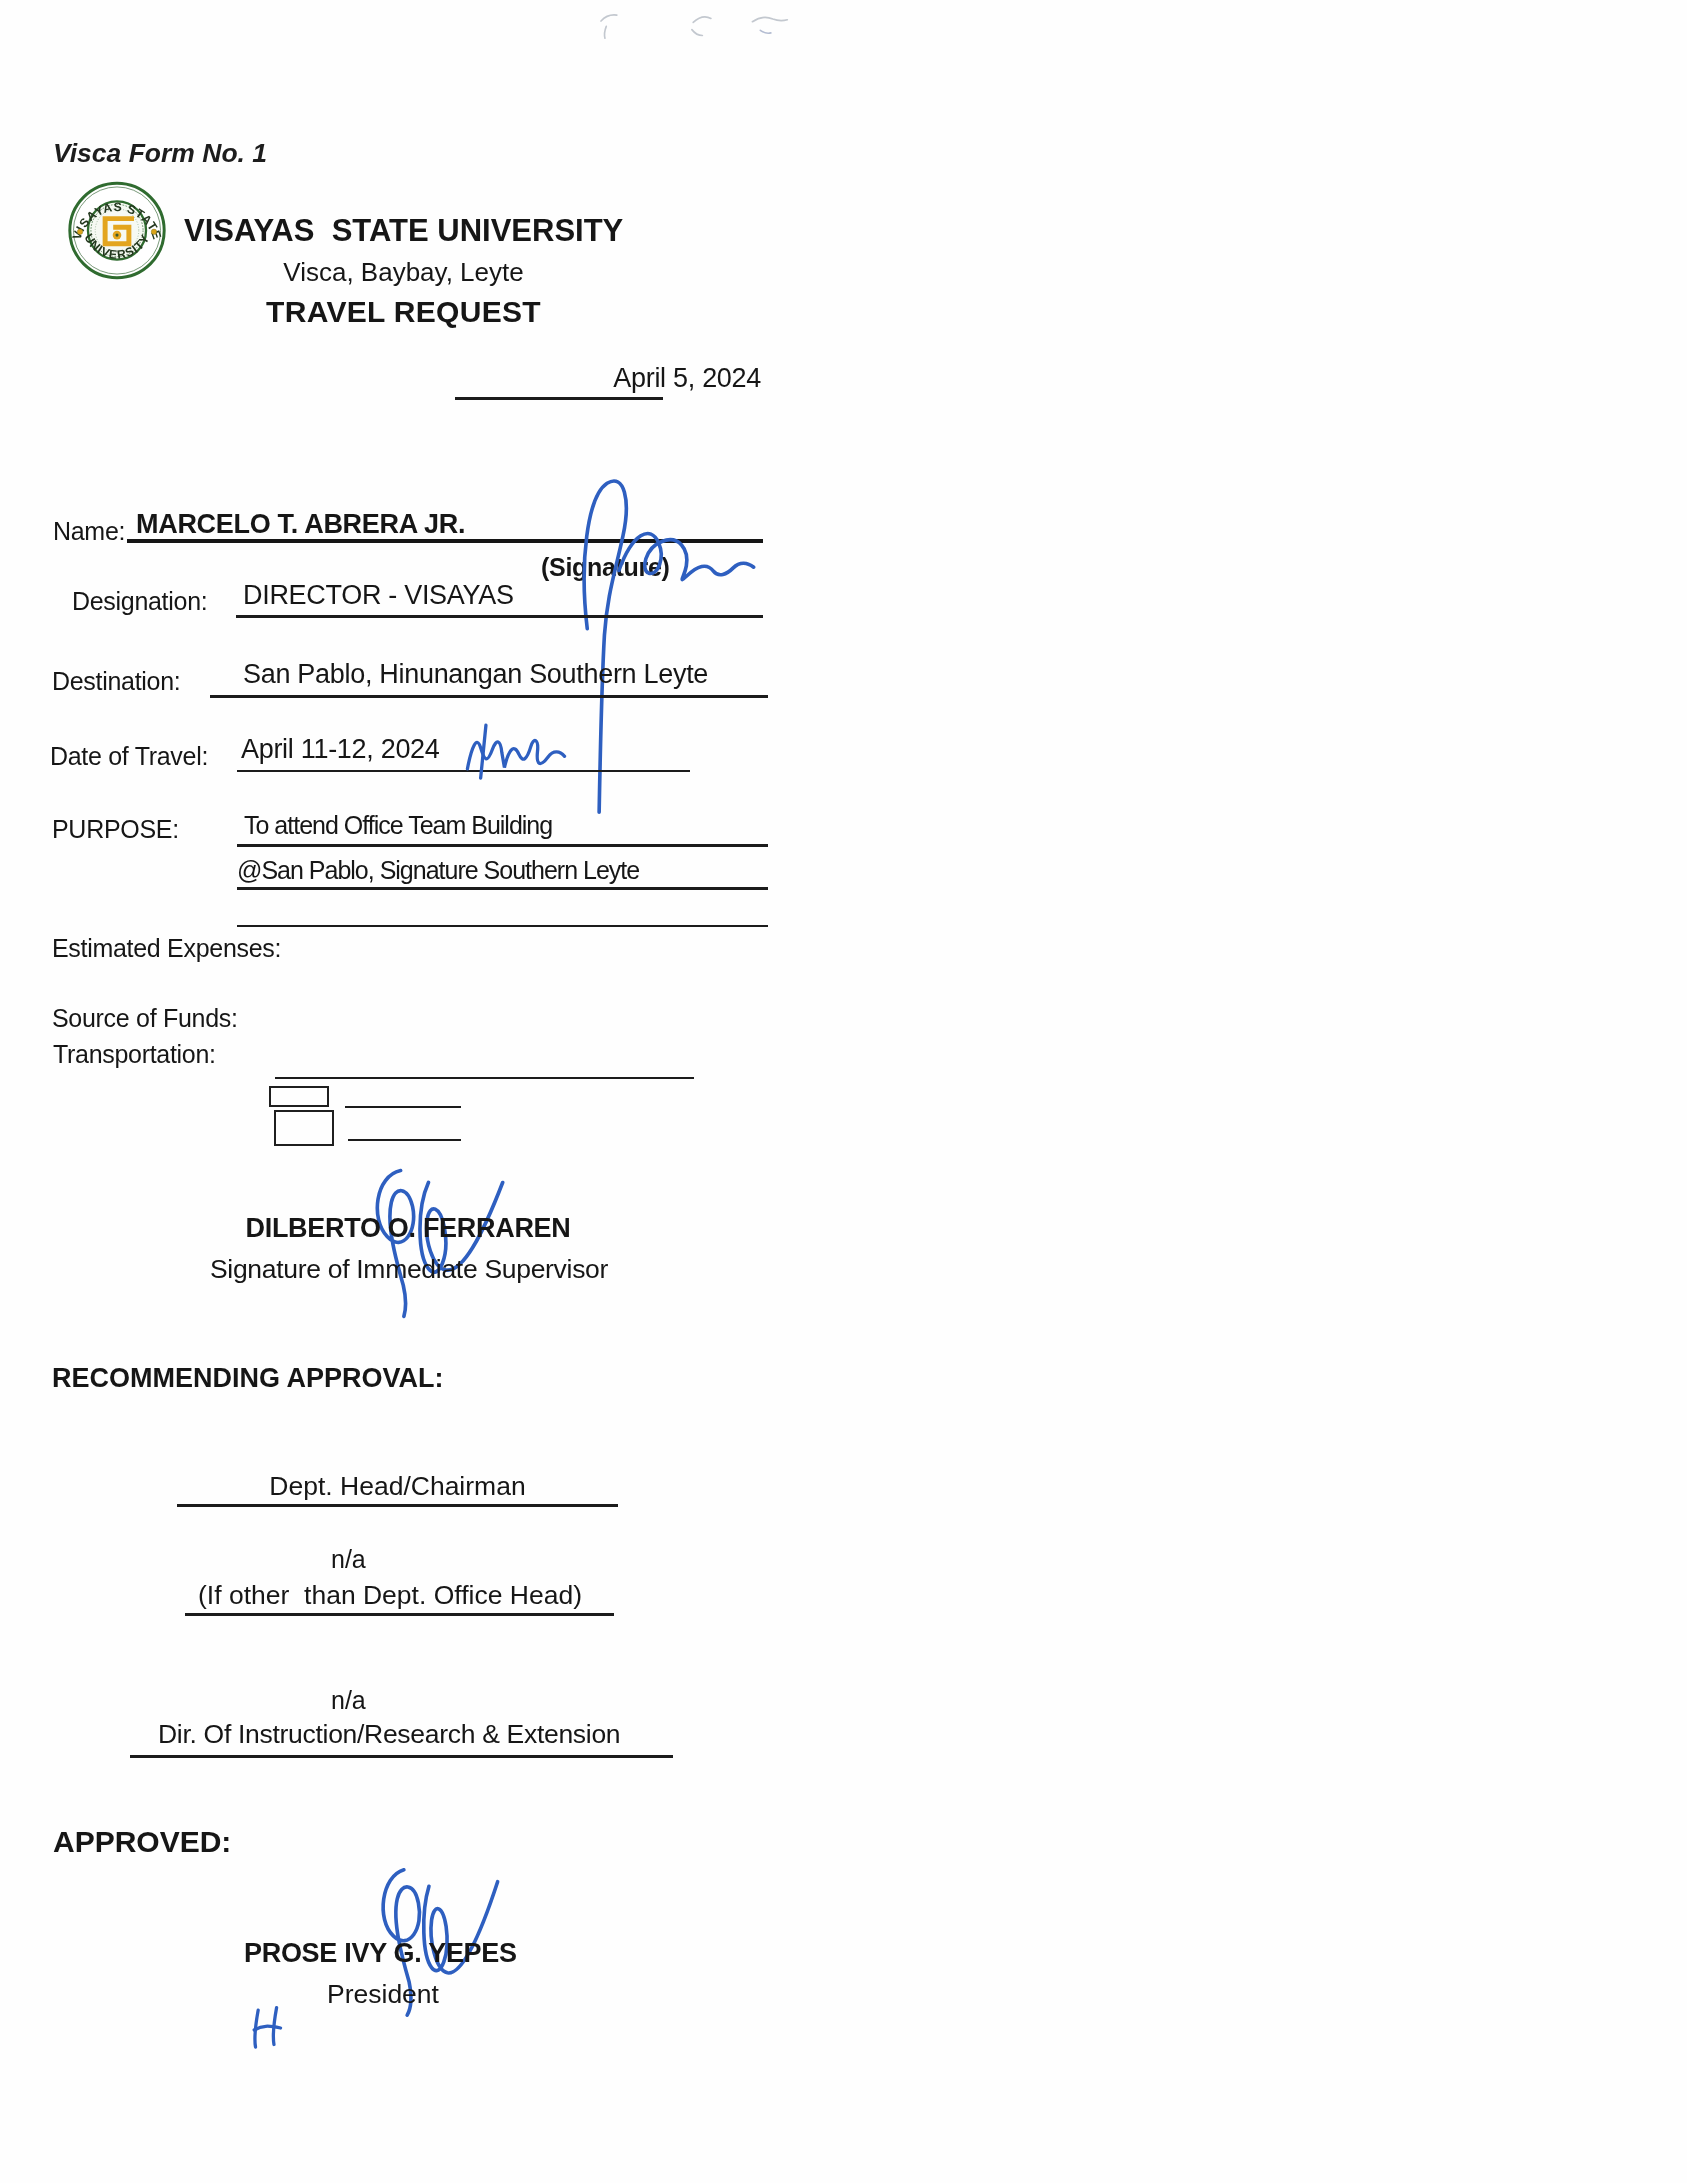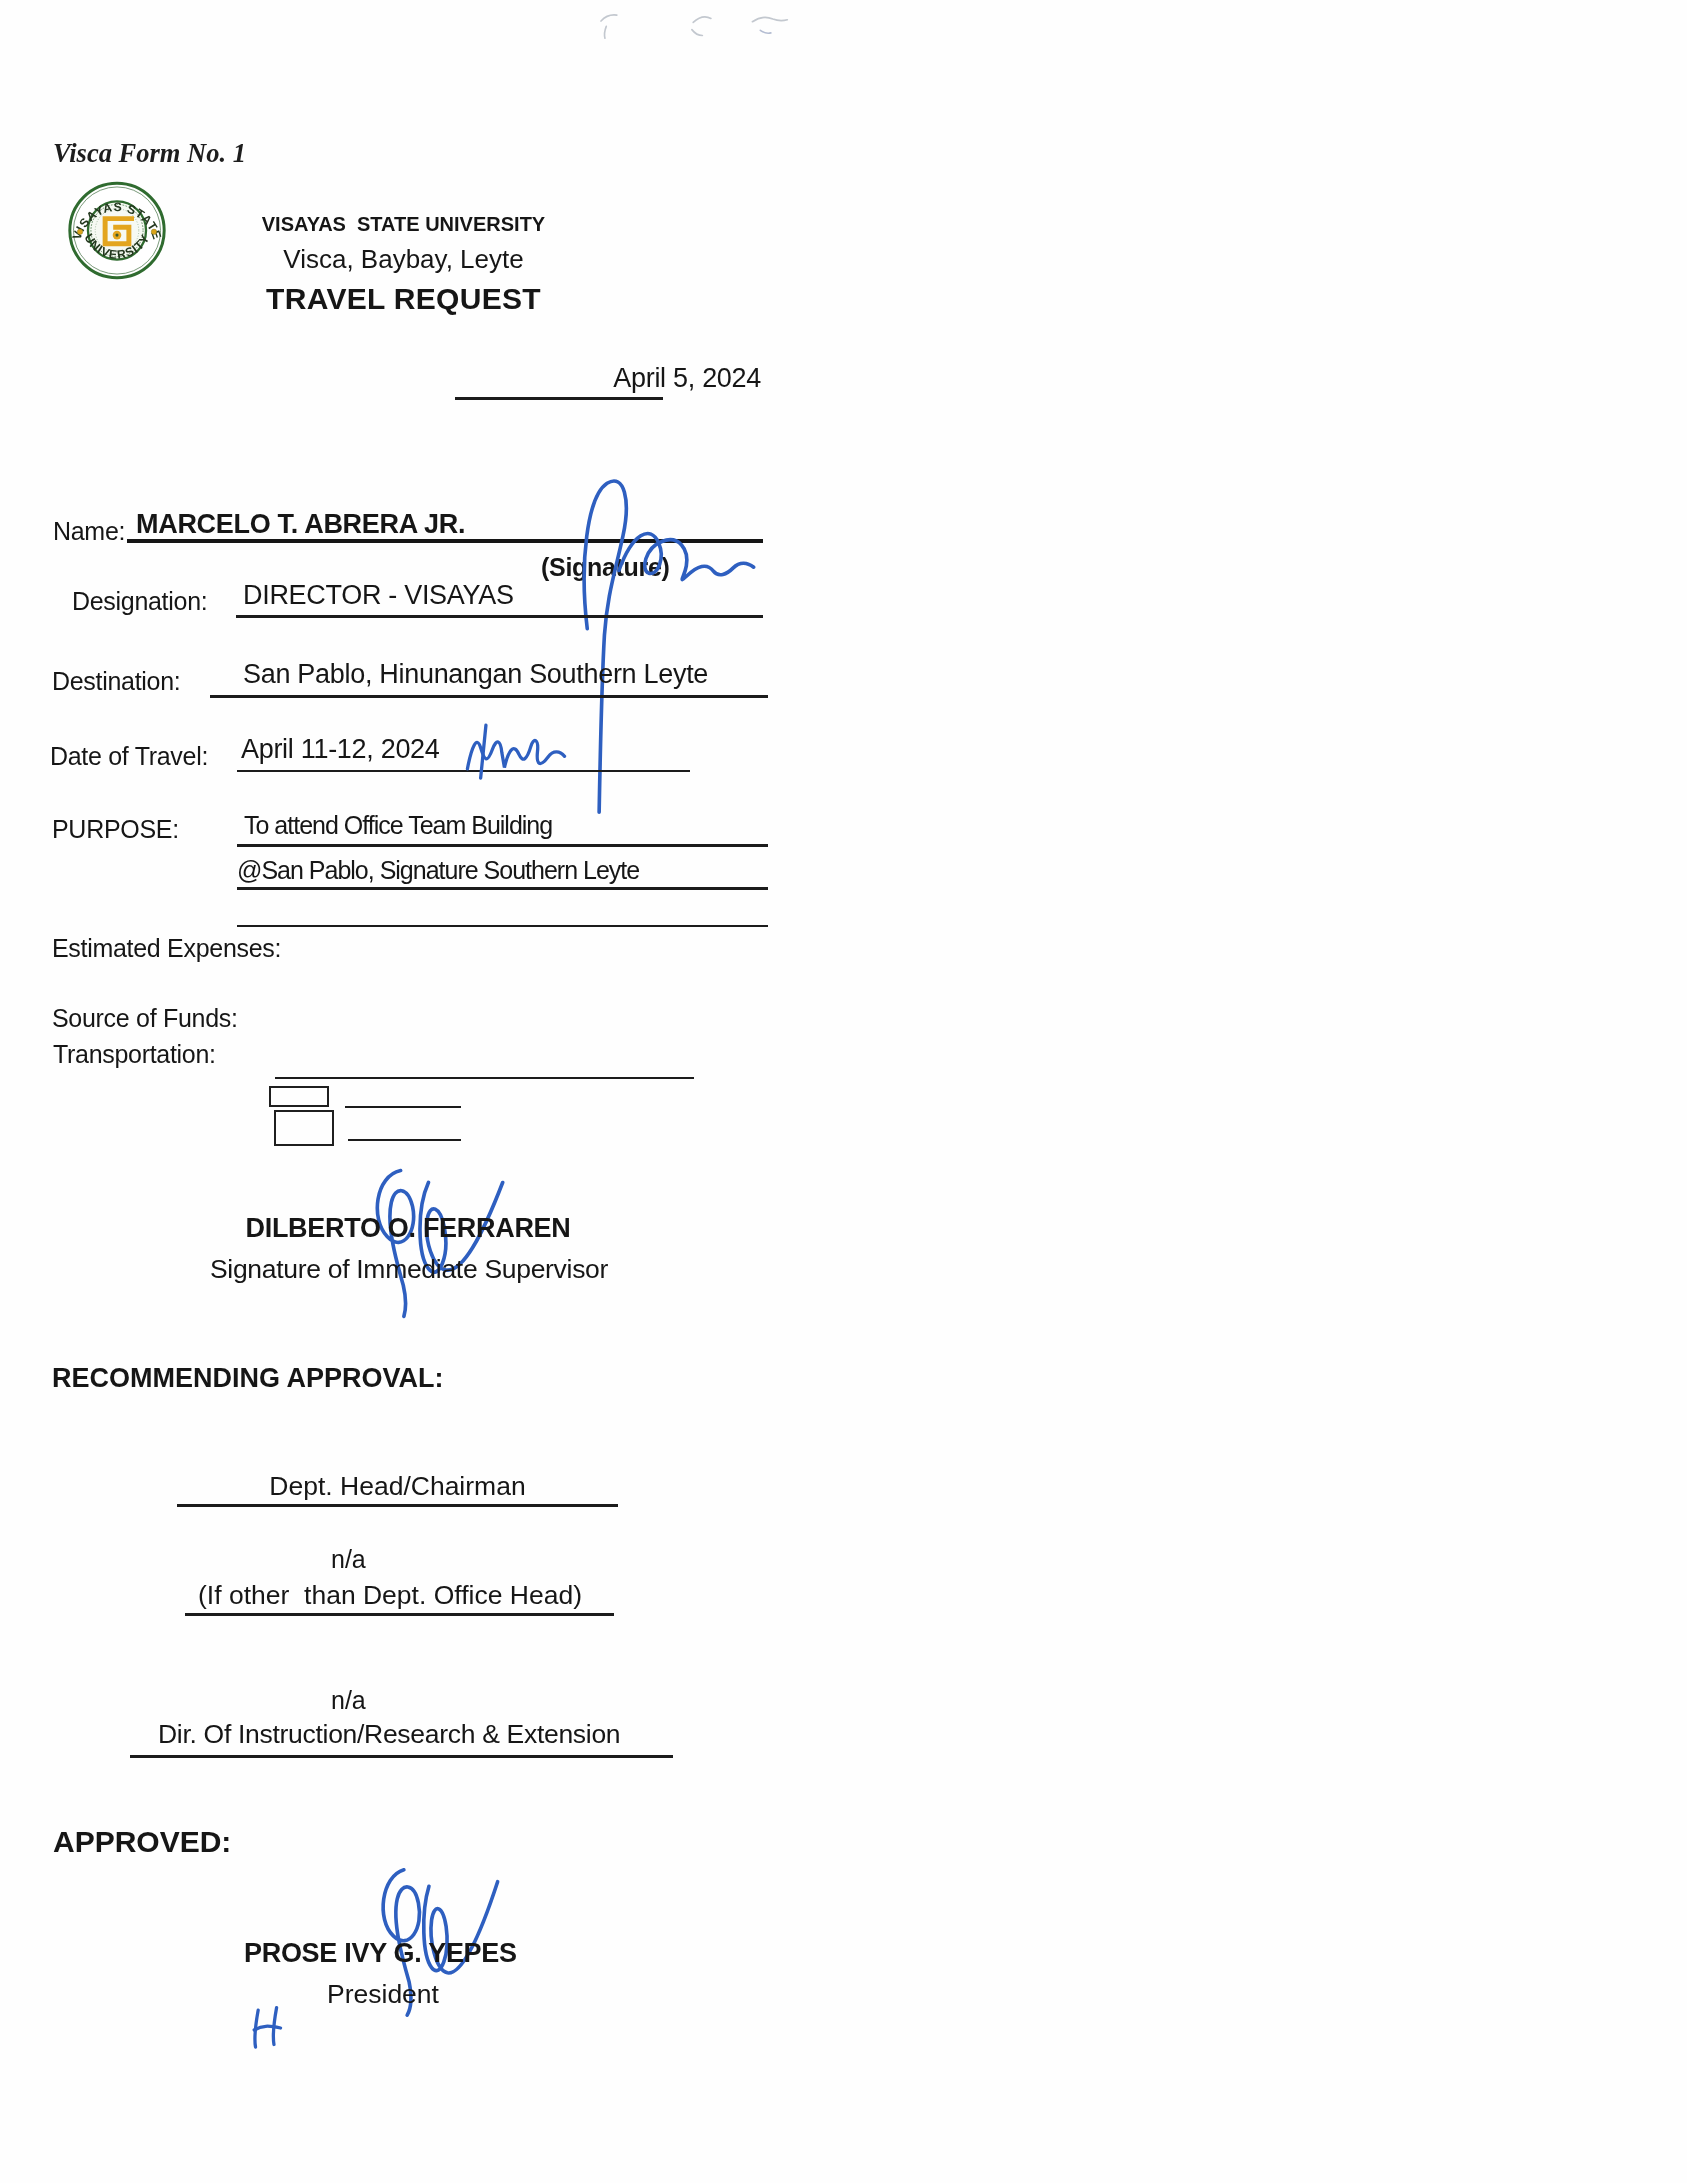--- a/index.html
+++ b/index.html
@@ -14,23 +14,23 @@
   .abs{position:absolute;}
   .lbl{font-size:25px;letter-spacing:-0.3px;}
   .val{font-size:27px;letter-spacing:-0.3px;}
   .bold{font-weight:bold;}
   .narrow{letter-spacing:-1px;}
   .rule{border-bottom:2.6px solid #1c1c1c;height:0;}
   .rule-thick{border-bottom:4.6px solid #151515;height:0;}
   .rule-med{border-bottom:3.3px solid #1c1c1c;height:0;}
   .center{text-align:center;}
   .pre{white-space:pre;}
-  .formno{font-family:Liberation Serif, serif;font-style:italic;font-weight:bold;font-size:26.5px;color:#1d1d1d;}
+  .formno{font-family:Liberation Sans, sans-serif;font-style:italic;font-weight:bold;font-size:26.5px;color:#1d1d1d;}
   .checkbox{border:2.6px solid #1f1f1f;background:transparent;}
-  .hdr-univ{font-size:20px;font-weight:bold;letter-spacing:0px;}
+  .hdr-univ{font-size:31px;font-weight:bold;letter-spacing:0px;}
   .hdr-addr{font-size:26px;margin-top:8px;}
   .hdr-title{font-size:30px;font-weight:bold;margin-top:6.6px;letter-spacing:0.3px;}
   svg{display:block;}
 </style>
 </head>
 <body>
 
 <div class="page">
 
   <svg class="abs" style="left:562px;top:0px;" width="265" height="79" viewBox="0 0 400 120">

